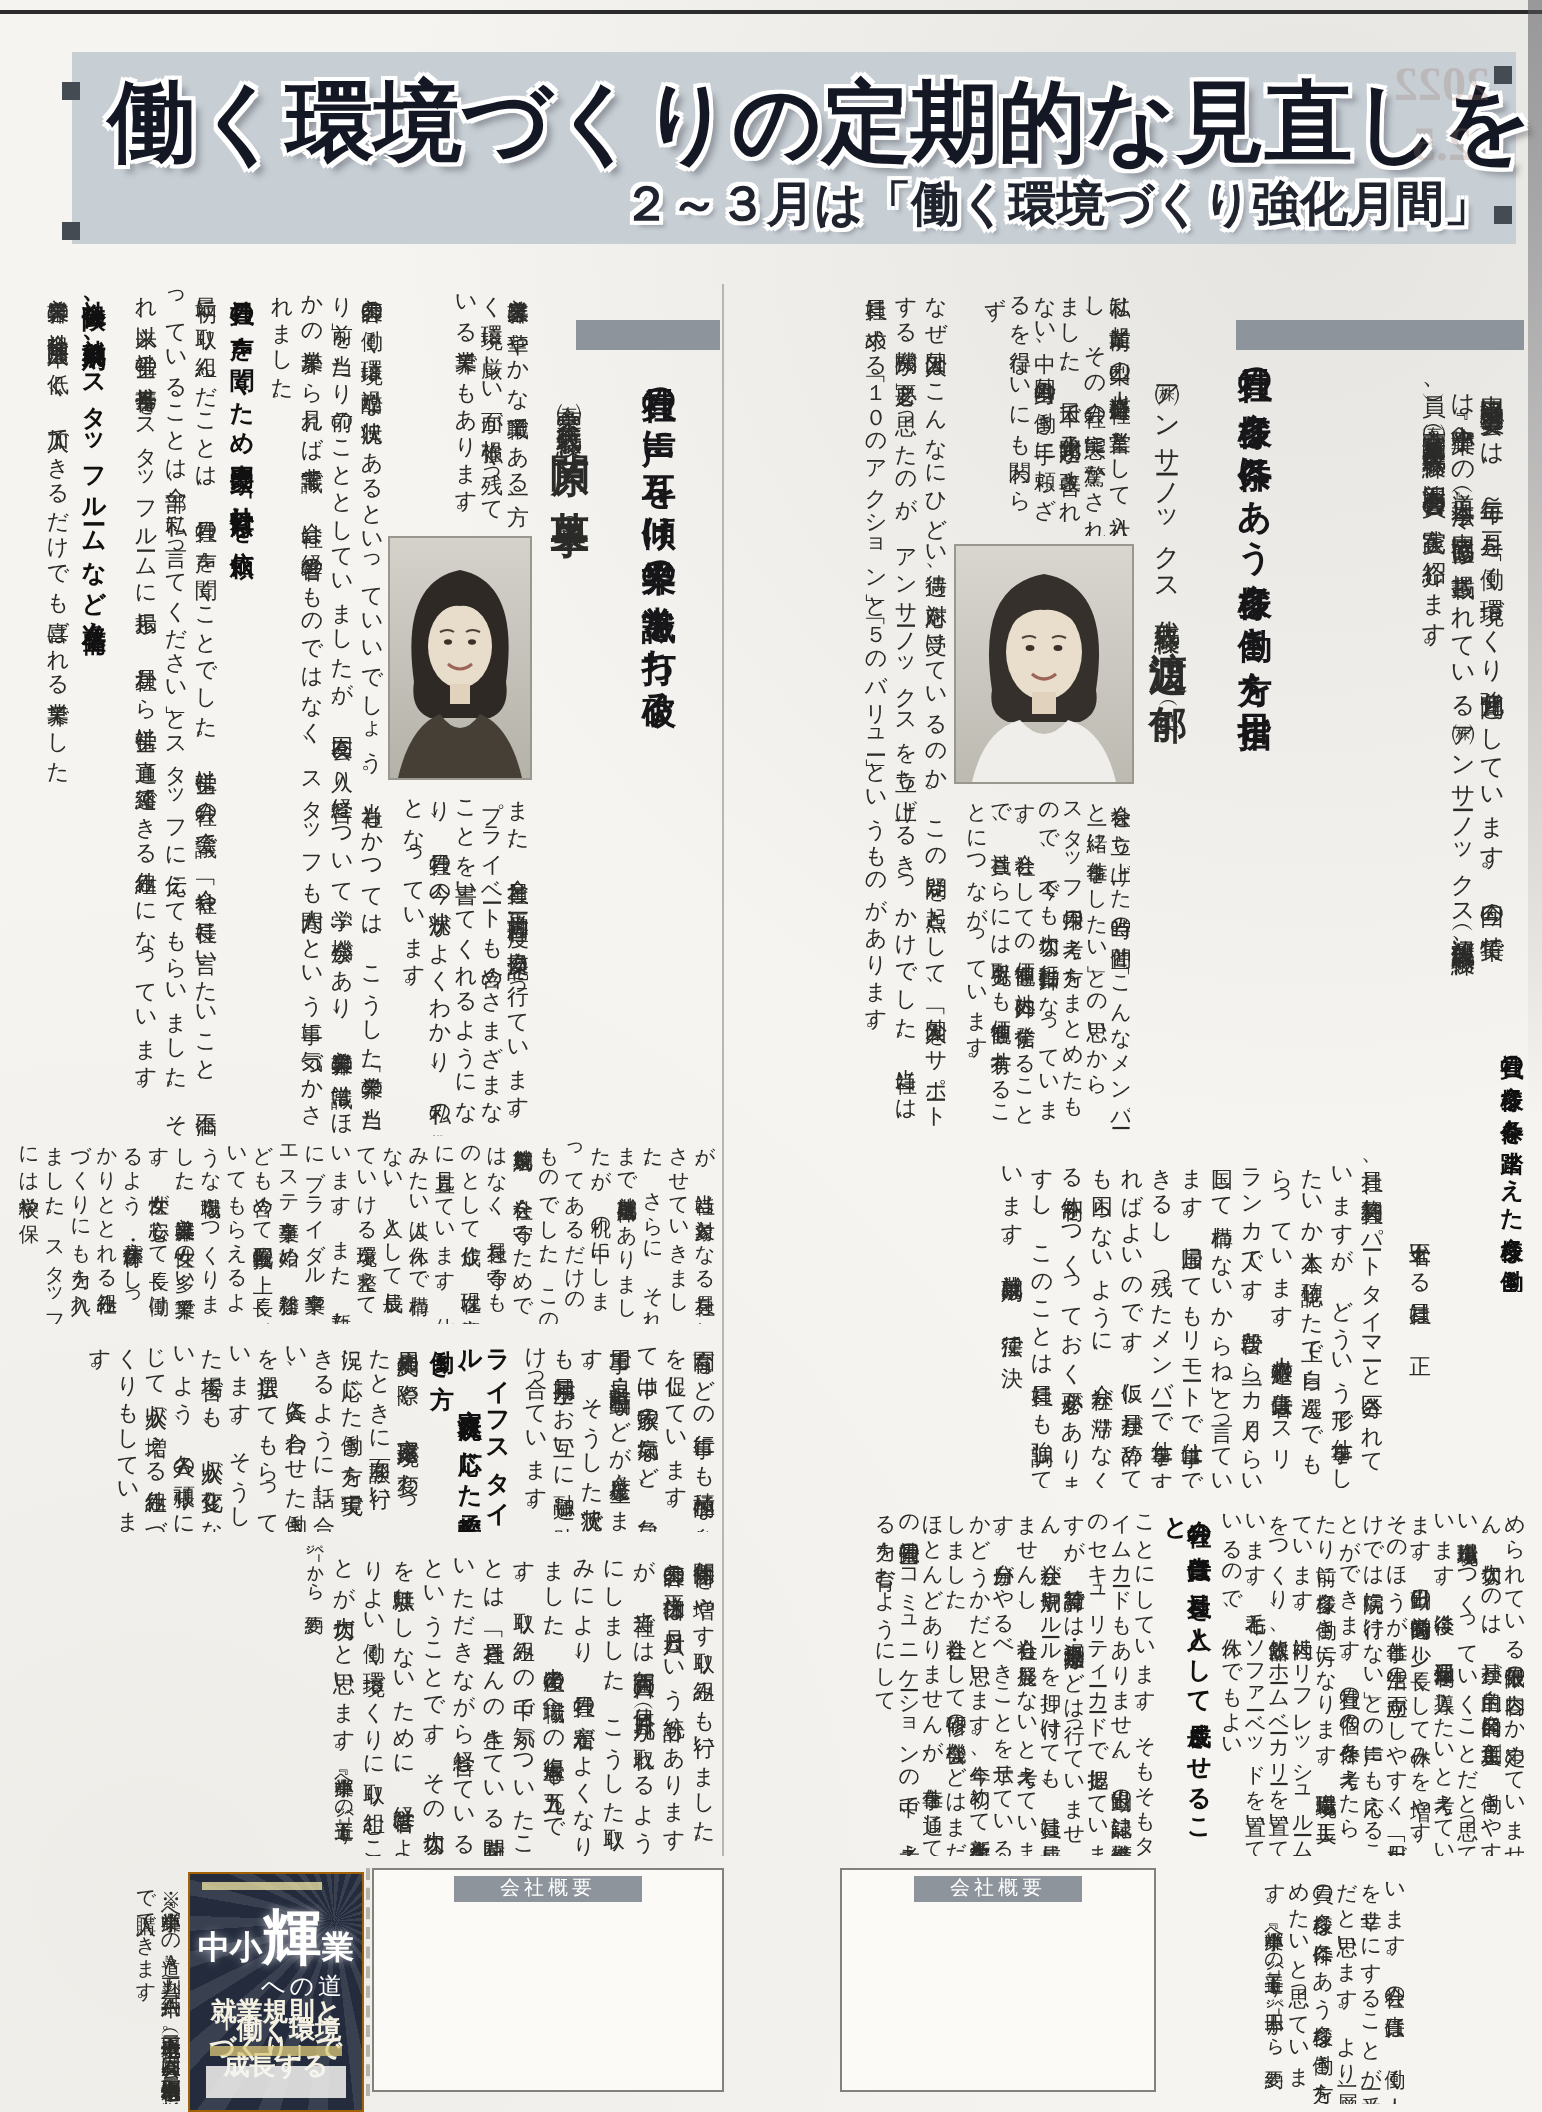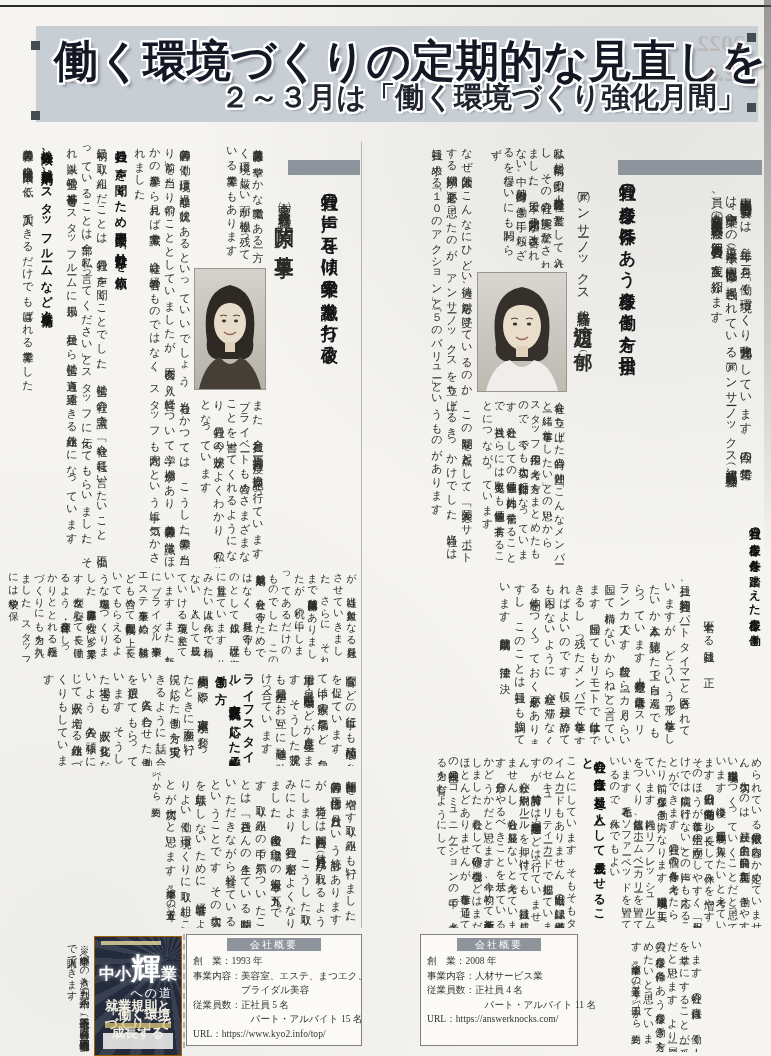--- a/index.html
+++ b/index.html
@@ -12,21 +12,21 @@
   .edge-right{position:absolute;right:0;top:0;width:7px;height:560px;
         background:linear-gradient(to bottom,#55565a,rgba(120,120,120,0));opacity:.55;}
 
   
   .banner{position:absolute;left:36px;top:26px;width:722px;height:96px;background:#c7cfd5;}
   .corner{position:absolute;width:9px;height:9px;background:#454b52;}
   #c1{left:31px;top:41px;} #c2{left:747px;top:33px;} #c3{left:31px;top:111px;} #c4{left:747px;top:103px;}
   .banner-title{position:absolute;left:18px;top:6px;font-size:44px;font-weight:700;color:#141824;
         letter-spacing:0px;white-space:nowrap;
         text-shadow:-2px 0 #fff,2px 0 #fff,0 -2px #fff,0 2px #fff,-2px -2px #fff,2px 2px #fff,2px -2px #fff,-2px 2px #fff,4px 4px 3px rgba(40,40,50,.35);}
-  .banner-sub{position:absolute;right:12px;bottom:4px;font-size:29px;font-weight:700;color:#20242e;
+  .banner-sub{position:absolute;right:12px;bottom:4px;font-size:24px;font-weight:700;color:#20242e;
         white-space:nowrap;
         text-shadow:-2px 0 #fff,2px 0 #fff,0 -2px #fff,0 2px #fff,-2px -2px #fff,2px 2px #fff,2px -2px #fff,-2px 2px #fff,3px 3px 2px rgba(40,40,50,.3);}
   .watermark{position:absolute;right:2px;top:2px;width:70px;text-align:center;font-weight:700;
         font-size:24px;line-height:30px;color:rgba(150,115,108,.25);transform:scaleX(-1);}
 
   
   .vt{position:absolute;writing-mode:vertical-rl;overflow:hidden;letter-spacing:1px;color:#2b2b29;}
   .bt{font-size:11px;line-height:15px;}
   .divider-v{position:absolute;left:361px;top:142px;width:1px;height:786px;background:#b9b6af;}
   .graybar{position:absolute;height:15px;background:#8d949b;}
@@ -154,27 +154,20 @@
   <div class="vt bt" id="r2b">社員、契約社員、パートタイマーと区分されていますが、どういう形で仕事をしたいか本人と確認した上で自ら選んでもらっています。人材派遣の責任者はスリランカ人です。普段から「一カ月くらい帰国して構わないからね」と言っています。帰国してもリモートで仕事はできるし、残ったメンバーで仕事をすればよいのです。仮に社員が辞めても困らないように、会社が滞りなく回る体制をつくっておく必要がありますし、このことは社員にも強調しています。就業規則は、法律で決</div>
   <div class="vt bt" id="r34">
     <span>められている最低限の内容しか定めていません。大切なのは、社員が自主的、自発的に創意工夫し、働きやすい職場環境をつくっていくことだと思っています。今後は、週休三日制を導入したいと考えています。出勤日の労働時間を少し長くして休みを増やす、そのほうが仕事と生活の両立がしやすく、「土日だけでは病院に行けない」との声にも応えることができます。社員の個々の条件を考えたら、当たり前に多様な働き方になります。職場環境も工夫しています。社内にリフレッシュルームをつくり、炊飯器、ホームベーカリーを置いています。毛布とソファーベッドを置いているので、休んでもよい</span><b class="isub">会社の責任は社員を人として成長させること</b><span>ことにしています。そもそもタイムカードもありません。出退勤の記録は警備会社のセキュリティーカードで把握していますが、給与計算では遅刻・早退控除などは行っていません。会社が規則やルールを押し付けても、社員は成長しませんし、会社も発展しないと考えています。自分がやるべきことを示せているかどうかだと思います。</span><span>今年、初めて新卒大学生を採用しました。会社として研修の機会などはまだほとんどありませんが、仕事を通じての社員同士のコミュニケーションの中で、考える力を育むようにして</span>
   </div>
   <div class="vt bt" id="r5">
     <span>います。会社の責任は、働く人を幸せにすることが一番だと思います。より一層、社員の多様な条件にあう多様な働き方を進めたいと思っています。</span><span class="srcnote">『中小輝業への道』二十五㌻～三十四㌻から要約</span>
   </div>
 
   <div class="profile" id="profileR">
     <div class="profile-head">会社概要</div>
-    <div>
-        <div class="pline">創　業：2008 年</div>
-        <div class="pline">事業内容：人材サービス業</div>
-        <div class="pline">従業員数：正社員 4 名</div>
-        <div class="pline">　　　　　　パート・アルバイト 11 名</div>
-        <div class="pline">URL：https://answerknocks.com/</div>
-      </div>
   </div>
 
   <div class="graybar" id="graybarL"></div>
   <div class="vt headline" id="headlineL">社員の声に耳を傾け業界の常識を打ち破る</div>
   <div class="vt byline" id="bylineL">
     <span class="by-co">㈲京美容室</span>
     <span class="by-co">代表取締役</span>
     <span class="by-name">関原　英里子</span>
     <span class="by-pref">（新潟）</span>
   </div>
@@ -210,28 +203,20 @@
   <div class="vt bt" id="l2">が、当社は対象となる社員を加入させていきました。さらに、それまで就業規則自体はありましたが、机の中にしまってあるだけのものでした。この就業規則を、会社を守るためではなく、社員を守るものとして作成し、現在は定期的に見直しています。休みたい人は休んで構わない、人として成長していける環境を整えています。また、新たにブライダル事業やエステ事業を始め、雑務なども含めて配置転換の上、長く働いてもらえるような職場をつくりました。美容業界は女性の多い業界です。女性が安心して長く働けるよう、産休・育休がしっかりととれる仕組みづくりにも力を入れました。スタッフには学校や保</div>
   <div class="vt bt" id="l3">
     <span>育園などの行事にも積極的な参加を促しています。子育て中は家族の病気など、急な用事で早退・時差出勤などが度々発生します。そうした状況でも社員同士がお互いに融通し助け合っています。</span><b class="isub">ライフスタイル、家庭状況に応じた柔軟な働き方</b><span>雇用契約の際や、家庭環境が変わったときに面談を行い、家庭状況に応じた働き方を実現できるように話し合い、各人に合わせた働き方を選択してもらっています。そうした場合でも、収入が変化しないよう、各人の頑張りに応じて収入が増える仕組みづくりもしています。</span>
   </div>
   <div class="vt bt" id="l4">
     <span>年間休日を増やす取り組みも行いました。美容師の平均休日は月六日という統計もありますが、当社では年間百八日の休日（月九日）が取れるようにしました。こうした取り組みにより、社員の定着がよくなりました。出産後の職場への復帰率も九五％です。取り組みの中で気がついたことは、「社員さんの生きている時間をいただきながら経営している」ということです。その大切な時間を無駄にしないために、経営者はよりよい働く環境づくりに取り組むことが大切だと思います。</span><span class="srcnote">『中小輝業への道』五十五㌻～六十二㌻から要約</span>
   </div>
 
   <div class="profile" id="profileL">
     <div class="profile-head">会社概要</div>
-    <div>
-        <div class="pline">創　業：1993 年</div>
-        <div class="pline">事業内容：美容室、エステ、まつエク、</div>
-        <div class="pline">　　　　　ブライダル美容</div>
-        <div class="pline">従業員数：正社員 5 名</div>
-        <div class="pline">　　　　　　パート・アルバイト 15 名</div>
-        <div class="pline">URL：https://www.kyo2.info/top/</div>
-      </div>
   </div>
 
   <div class="adged"></div>
   <div class="vt" id="bookNote">※『中小輝業への道』Ａ五判、約二百八十㌻、二千七百五十円（税込）。同友会会員は特別価格（税込二千四百七十五円、送料無料）で購入できます。</div>
   <div id="bookCover">
     <div class="rays"></div>
     <div class="cover-topline"></div>
     <div class="cover-title"><span>中小</span><span class="big">輝</span><span>業</span></div>
     <div class="cover-title2">への道</div>
     <div class="cover-sub">就業規則と「働く環境づくり」で成長する</div>

